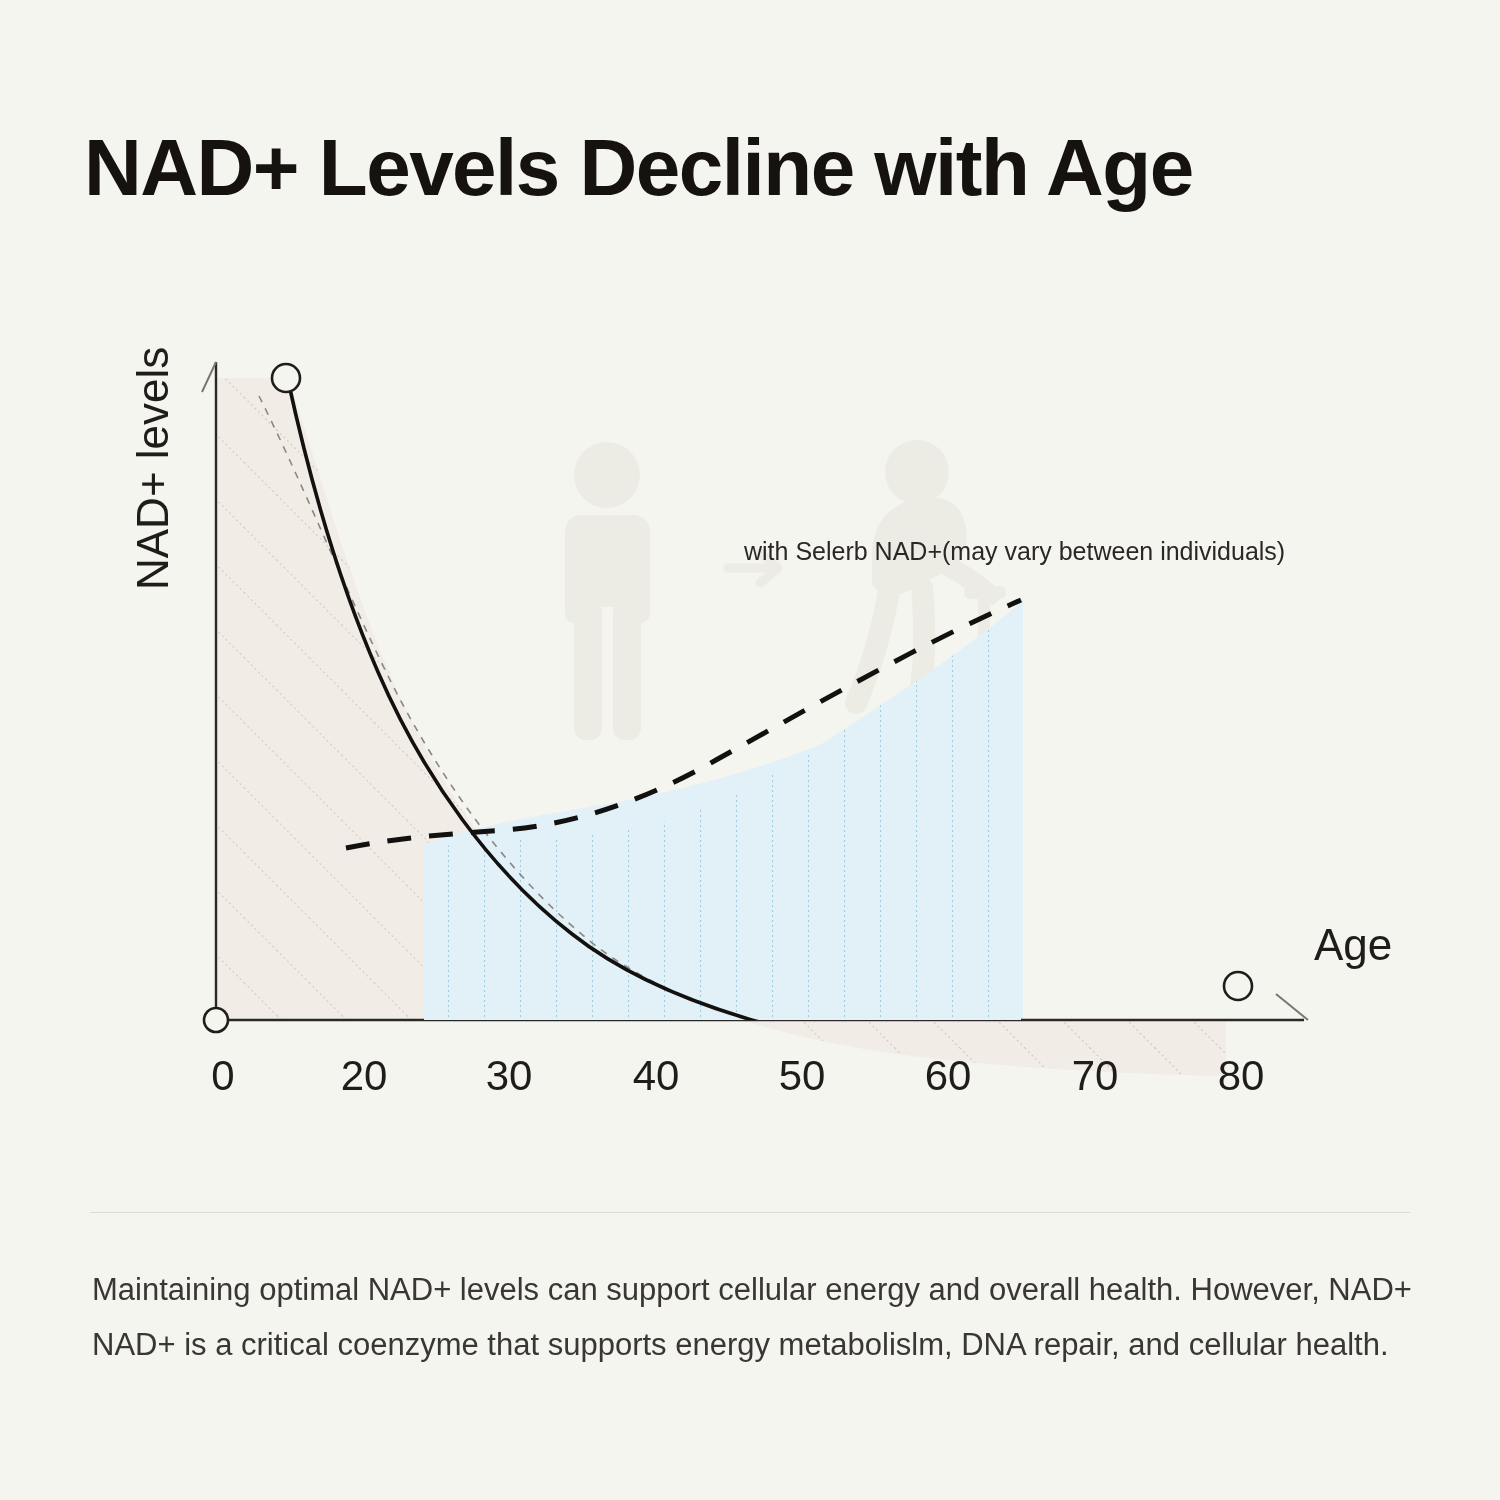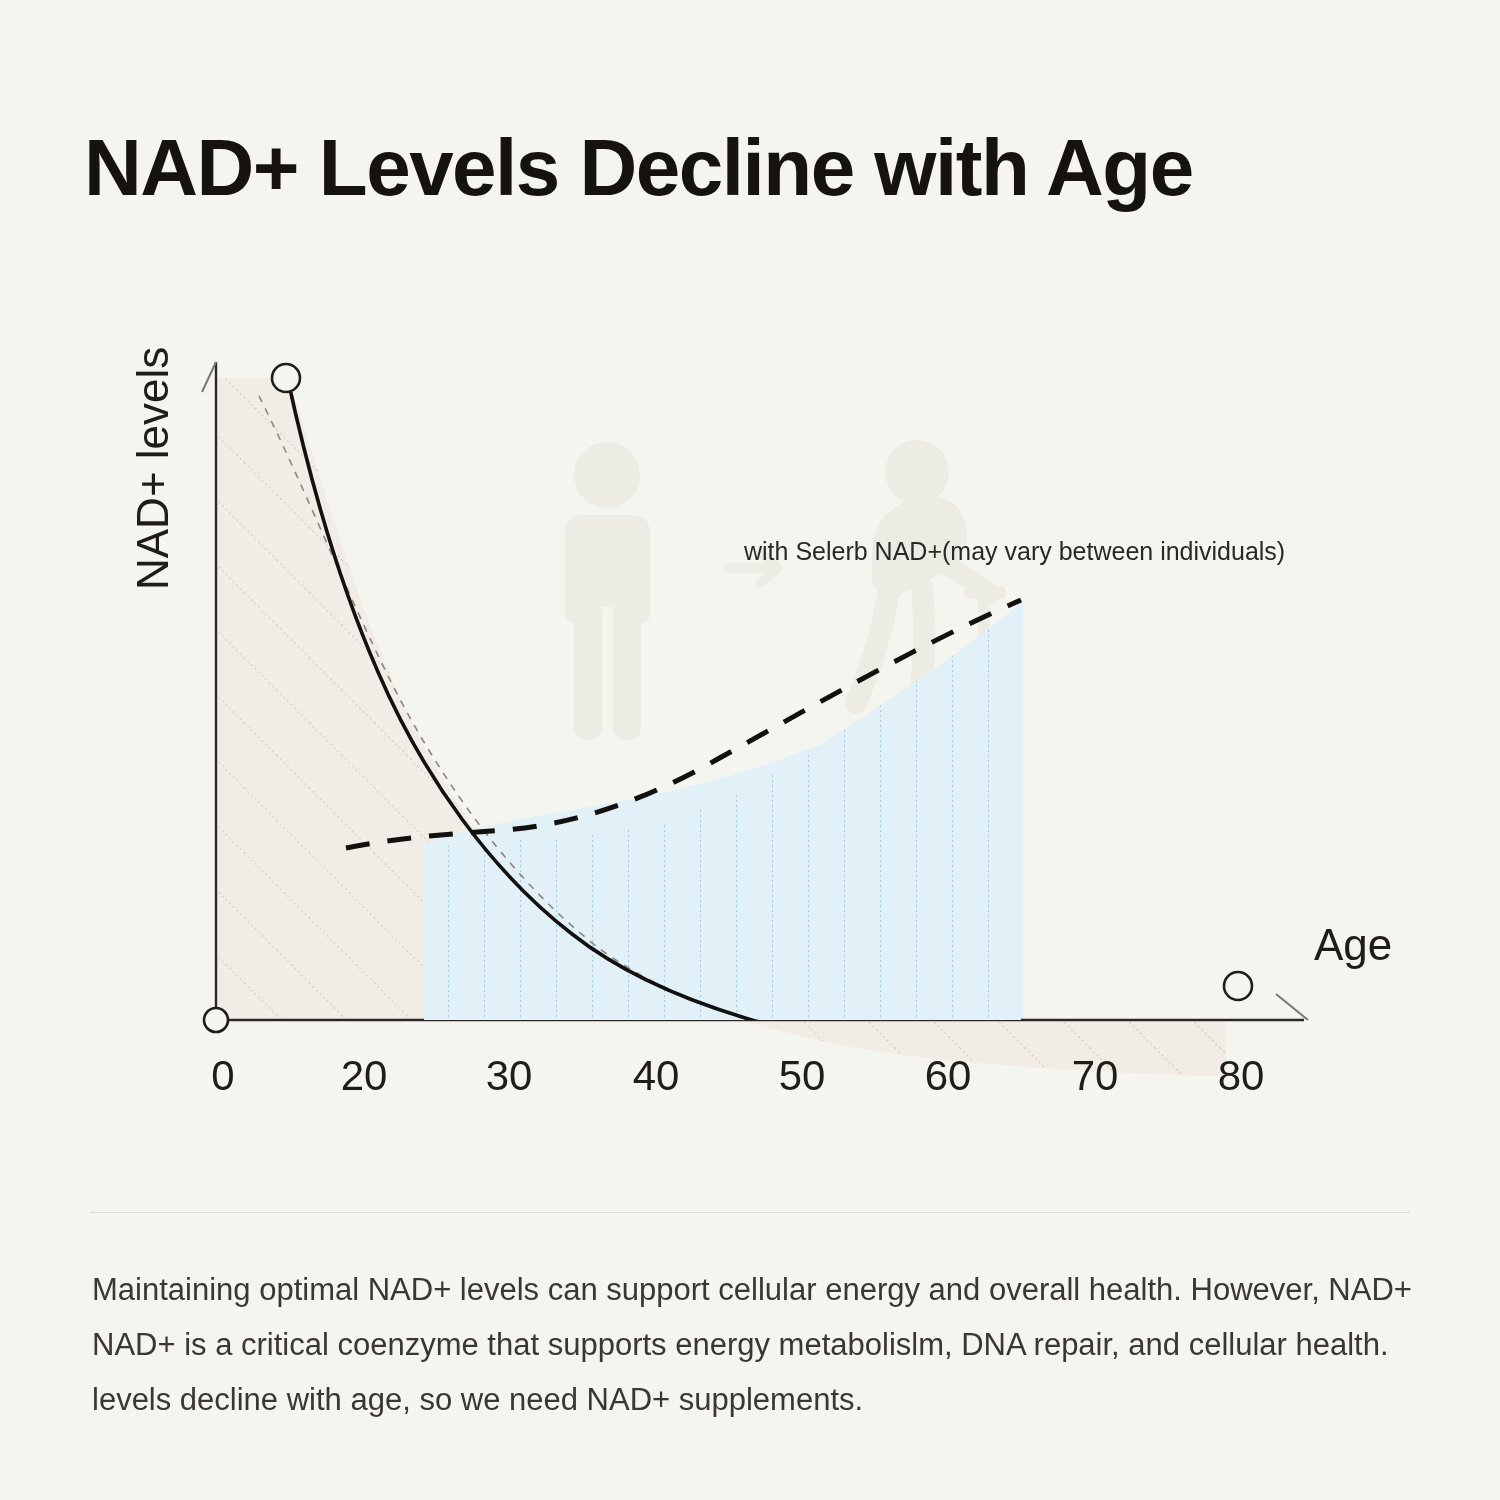--- a/index.html
+++ b/index.html
@@ -245,16 +245,15 @@
         <text class="tick-label" x="1225" y="790">80</text>
       </g>
     </svg>
   </div>
 
   <div class="divider"></div>
 
   <div class="body-copy">
     <span class="line">Maintaining optimal NAD+ levels can support cellular energy and overall health. However, NAD+</span>
     <span class="line">NAD+ is a critical coenzyme that supports energy metabolislm, DNA repair, and cellular health.</span>
-    <span class="line">levels decline with age, so we need NAD+ supplements.</span>
   </div>
 
 </div>
 
 </body></html>

